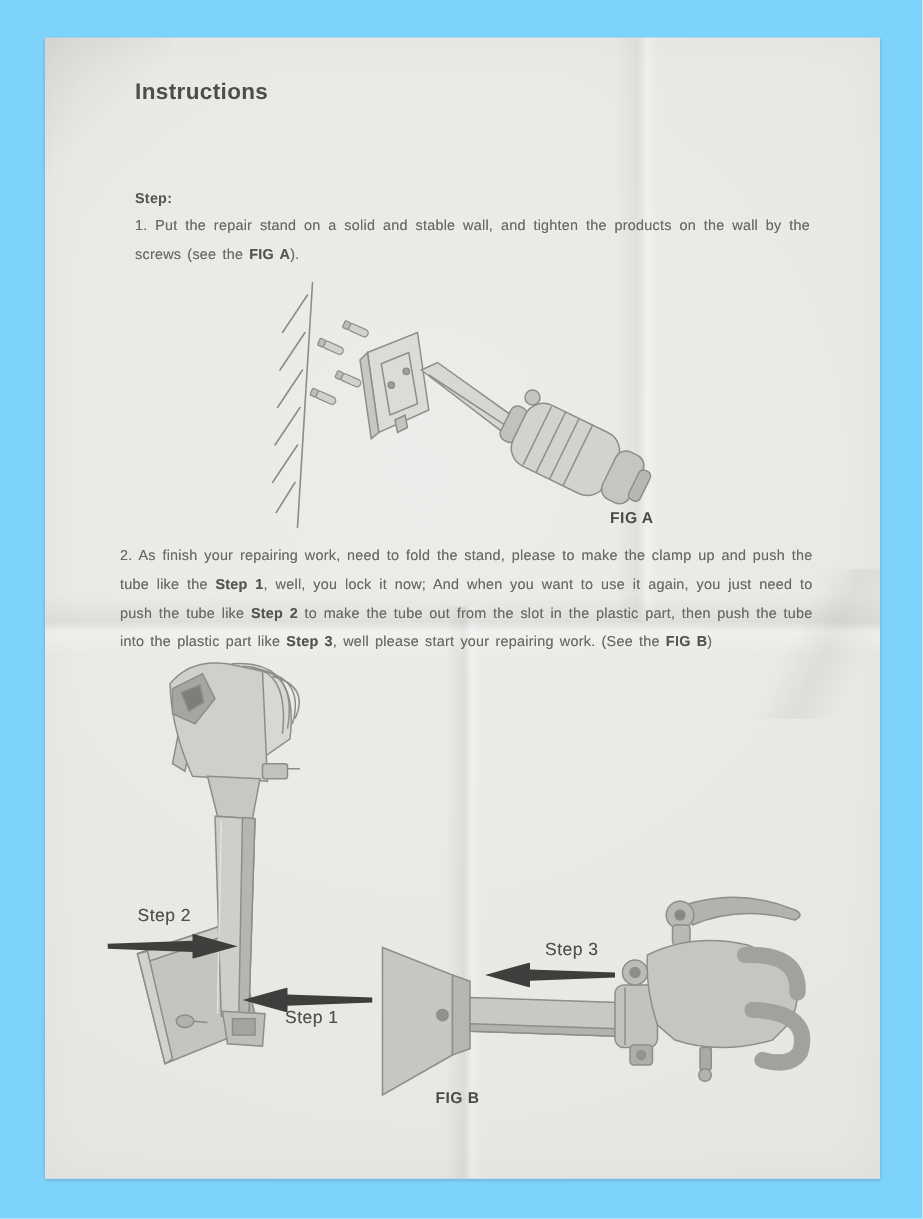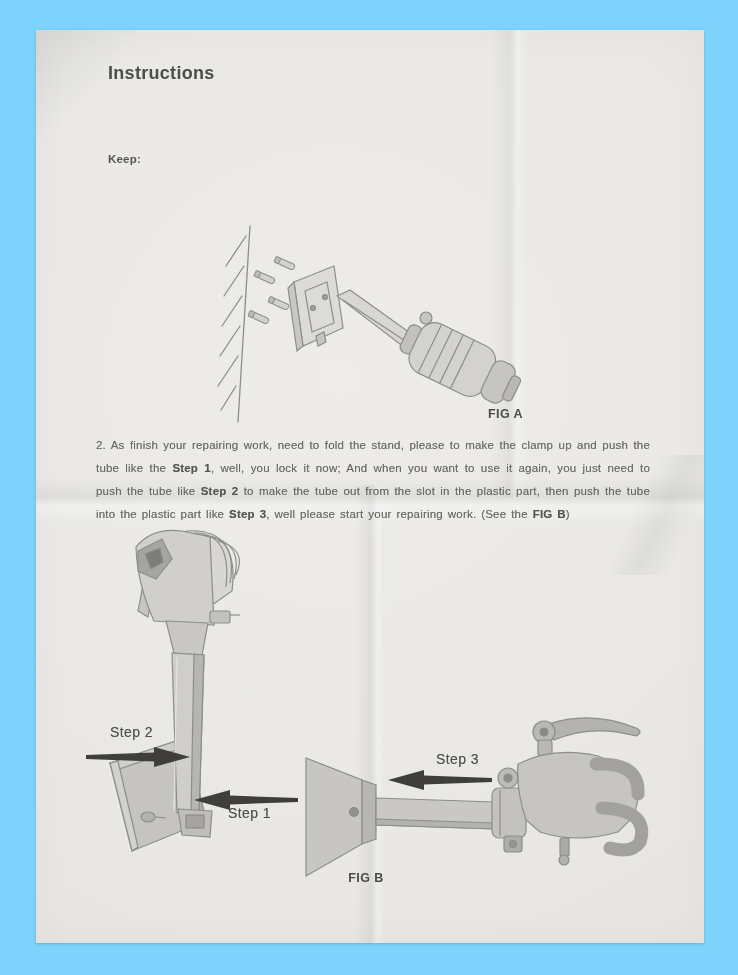--- a/index.html
+++ b/index.html
@@ -77,22 +77,23 @@
 
     <div class="crease crease-tl"></div>
     <div class="crease crease-v1"></div>
     <div class="crease crease-v2"></div>
     <div class="crease crease-h"></div>
     <div class="crease crease-r"></div>
 
     <h1 class="doc-title">Instructions</h1>
 
 
-    <div class="steps-head">Keep:</div>
-
+    <div class="steps-head">Step:</div>
+
+    <p class="body-text para1"><span>1. Put the repair stand on a solid and stable wall, and tighten the products on the wall by the screws (see the </span><b>FIG A</b><span>).</span></p>
 
     <svg class="fig-svg figa" width="330" height="210" viewBox="0 0 330 210">
       <g stroke="#8e8d8a" stroke-width="1.3" fill="none" stroke-linecap="round">
         <path d="M54 6 L42 202"></path>
         <path d="M50 16 L30 46"></path>
           <path d="M48 46 L28 76"></path>
           <path d="M46 76 L26 106"></path>
         <path d="M44 106 L24 136"></path>
           <path d="M42 136 L22 166"></path>
           <path d="M40 166 L25 190"></path>

